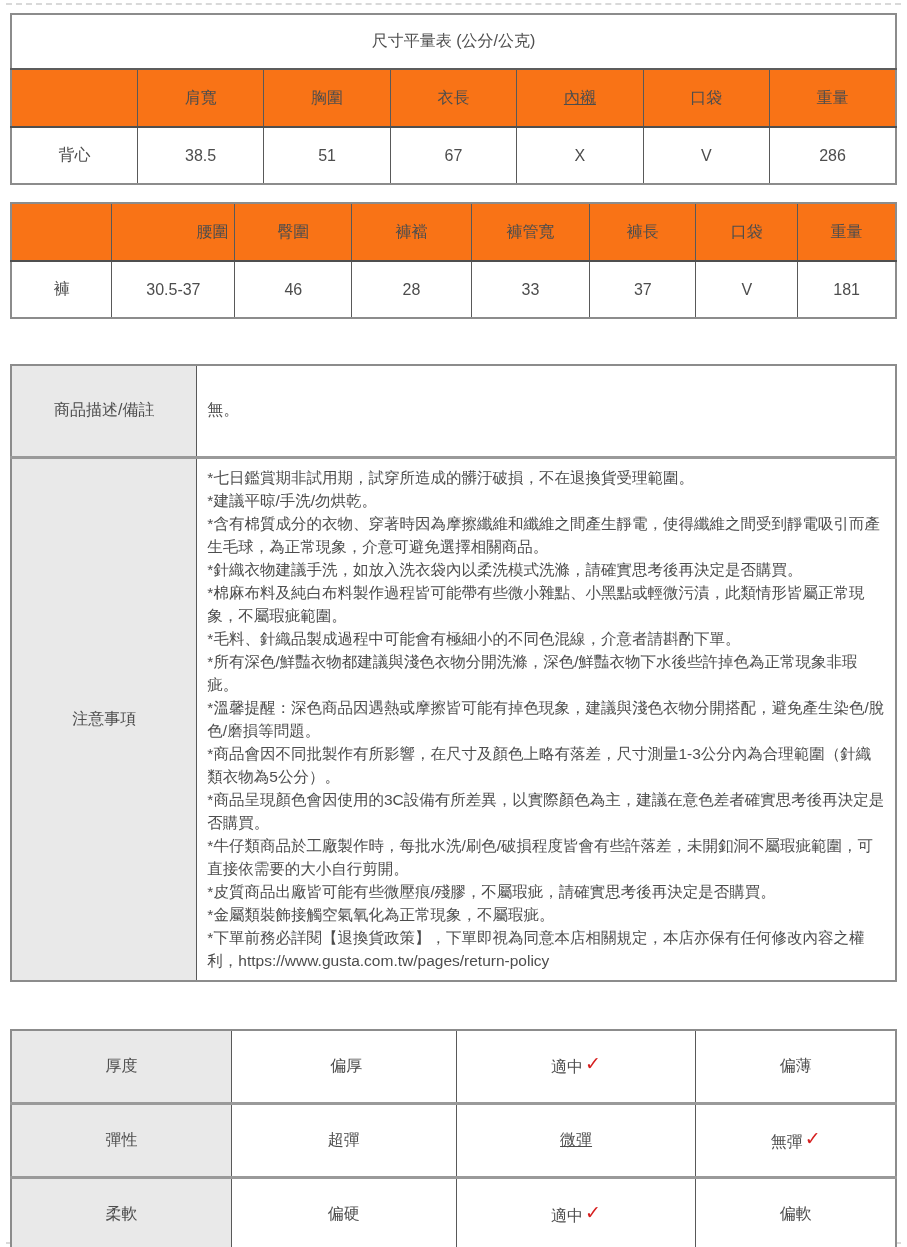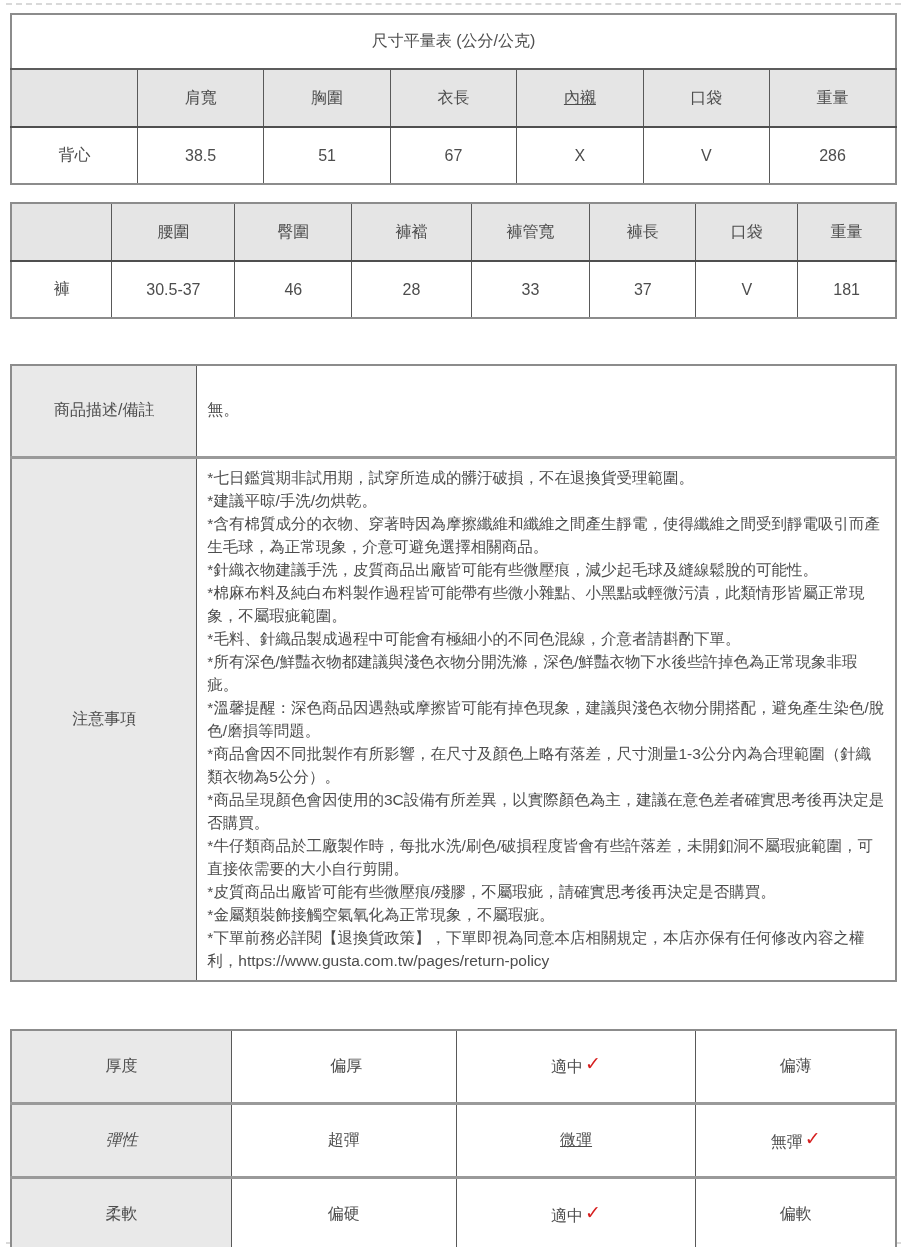--- a/index.html
+++ b/index.html
@@ -25,21 +25,21 @@
     table-layout: fixed;
     width: 100%;
     background: #ffffff;
     border: 2px solid #8c8c8c;
     font-size: 16px;
     color: #4d4d4d;
   }
   td { border: 1px solid #595959; text-align: center; vertical-align: middle; padding: 2px 6px; }
 
   .t-size .title-cell { height: 55px; border-bottom: 2px solid #5c5c5c; font-size: 16px; }
-  .t-size .head-row td { height: 58px; background: #e5e5e5; border-bottom: 2px solid #4f4f4f; }
+  .t-size .head-row td { height: 58px; background: #f97316; border-bottom: 2px solid #4f4f4f; }
   .t-size .data-row td { height: 57px; }
   .t-vest { margin-top: 0; }
   .t-pants { margin-top: 17px; }
 
   .t-desc { margin-top: 45px; }
   .t-desc td.label-cell {
     background: #e9e9e9; width: 21%;
     text-align: center; vertical-align: middle;
   }
   .t-desc td.body-cell { text-align: left; vertical-align: middle; padding: 8px 10px; }
@@ -95,21 +95,21 @@
           <td>V</td>
           <td>286</td>
         </tr>
       </tbody>
   </table>
 
   <table class="t-size t-pants">
     <tbody>
         <tr class="head-row">
           <td style="width: 11.4%;"></td>
-          <td style="width: 13.9%;">腰圍</td>
+          <td style="width: 13.9%; text-align: right;">腰圍</td>
           <td style="width: 13.2%;">臀圍</td>
           <td style="width: 13.5%;">褲襠</td>
           <td style="width: 13.4%;">褲管寬</td>
           <td style="width: 12%;">褲長</td>
           <td style="width: 11.5%;">口袋</td>
           <td style="width: 11.1%;">重量</td>
         </tr>
         <tr class="data-row">
           <td>褲</td>
           <td>30.5-37</td>
@@ -129,21 +129,21 @@
         <td class="label-cell">商品描述/備註</td>
         <td class="body-cell">無。</td>
       </tr>
       <tr class="notes-row">
         <td class="label-cell">注意事項</td>
         <td class="body-cell">
           <div id="notes-list">
               <div class="note-line">*七日鑑賞期非試用期，試穿所造成的髒汙破損，不在退換貨受理範圍。</div>
               <div class="note-line">*建議平晾/手洗/勿烘乾。</div>
               <div class="note-line">*含有棉質成分的衣物、穿著時因為摩擦纖維和纖維之間產生靜電，使得纖維之間受到靜電吸引而產生毛球，為正常現象，介意可避免選擇相關商品。</div>
-              <div class="note-line">*針織衣物建議手洗，皮質商品出廠皆可能有些微壓痕，減少起毛球及縫線鬆脫的可能性。</div>
+              <div class="note-line">*針織衣物建議手洗，如放入洗衣袋內以柔洗模式洗滌，請確實思考後再決定是否購買。</div>
               <div class="note-line">*棉麻布料及純白布料製作過程皆可能帶有些微小雜點、小黑點或輕微污漬，此類情形皆屬正常現象，不屬瑕疵範圍。</div>
               <div class="note-line">*毛料、針織品製成過程中可能會有極細小的不同色混線，介意者請斟酌下單。</div>
               <div class="note-line">*所有深色/鮮豔衣物都建議與淺色衣物分開洗滌，深色/鮮豔衣物下水後些許掉色為正常現象非瑕疵。</div>
               <div class="note-line">*溫馨提醒：深色商品因遇熱或摩擦皆可能有掉色現象，建議與淺色衣物分開搭配，避免產生染色/脫色/磨損等問題。</div>
               <div class="note-line">*商品會因不同批製作有所影響，在尺寸及顏色上略有落差，尺寸測量1-3公分內為合理範圍（針織類衣物為5公分）。</div>
               <div class="note-line">*商品呈現顏色會因使用的3C設備有所差異，以實際顏色為主，建議在意色差者確實思考後再決定是否購買。</div>
               <div class="note-line">*牛仔類商品於工廠製作時，每批水洗/刷色/破損程度皆會有些許落差，未開釦洞不屬瑕疵範圍，可直接依需要的大小自行剪開。</div>
               <div class="note-line">*皮質商品出廠皆可能有些微壓痕/殘膠，不屬瑕疵，請確實思考後再決定是否購買。</div>
               <div class="note-line">*金屬類裝飾接觸空氣氧化為正常現象，不屬瑕疵。</div>
               <div class="note-line">*下單前務必詳閱【退換貨政策】，下單即視為同意本店相關規定，本店亦保有任何修改內容之權利，https://www.gusta.com.tw/pages/return-policy</div>
@@ -155,21 +155,21 @@
 
   <table class="t-attr">
     <tbody>
         <tr>
           <td class="label-cell" style="width: 24.9%;">厚度</td>
           <td style="width: 25.4%; padding-left: 11px;"><span>偏厚</span></td>
           <td style="width: 27.1%;"><span>適中</span><span class="check">✓</span></td>
           <td style="width: 22.6%;"><span>偏薄</span></td>
         </tr>
         <tr>
-          <td class="label-cell" style="width: 24.9%; font-style: italic;">彈性</td>
+          <td class="label-cell" style="width: 24.9%;">彈性</td>
           <td style="width: 25.4%;"><span>超彈</span></td>
           <td style="width: 27.1%; text-decoration: underline;"><span>微彈</span></td>
           <td style="width: 22.6%;"><span>無彈</span><span class="check">✓</span></td>
         </tr>
         <tr>
           <td class="label-cell" style="width: 24.9%;">柔軟</td>
           <td style="width: 25.4%;"><span>偏硬</span></td>
           <td style="width: 27.1%;"><span>適中</span><span class="check">✓</span></td>
           <td style="width: 22.6%;"><span>偏軟</span></td>
         </tr>

